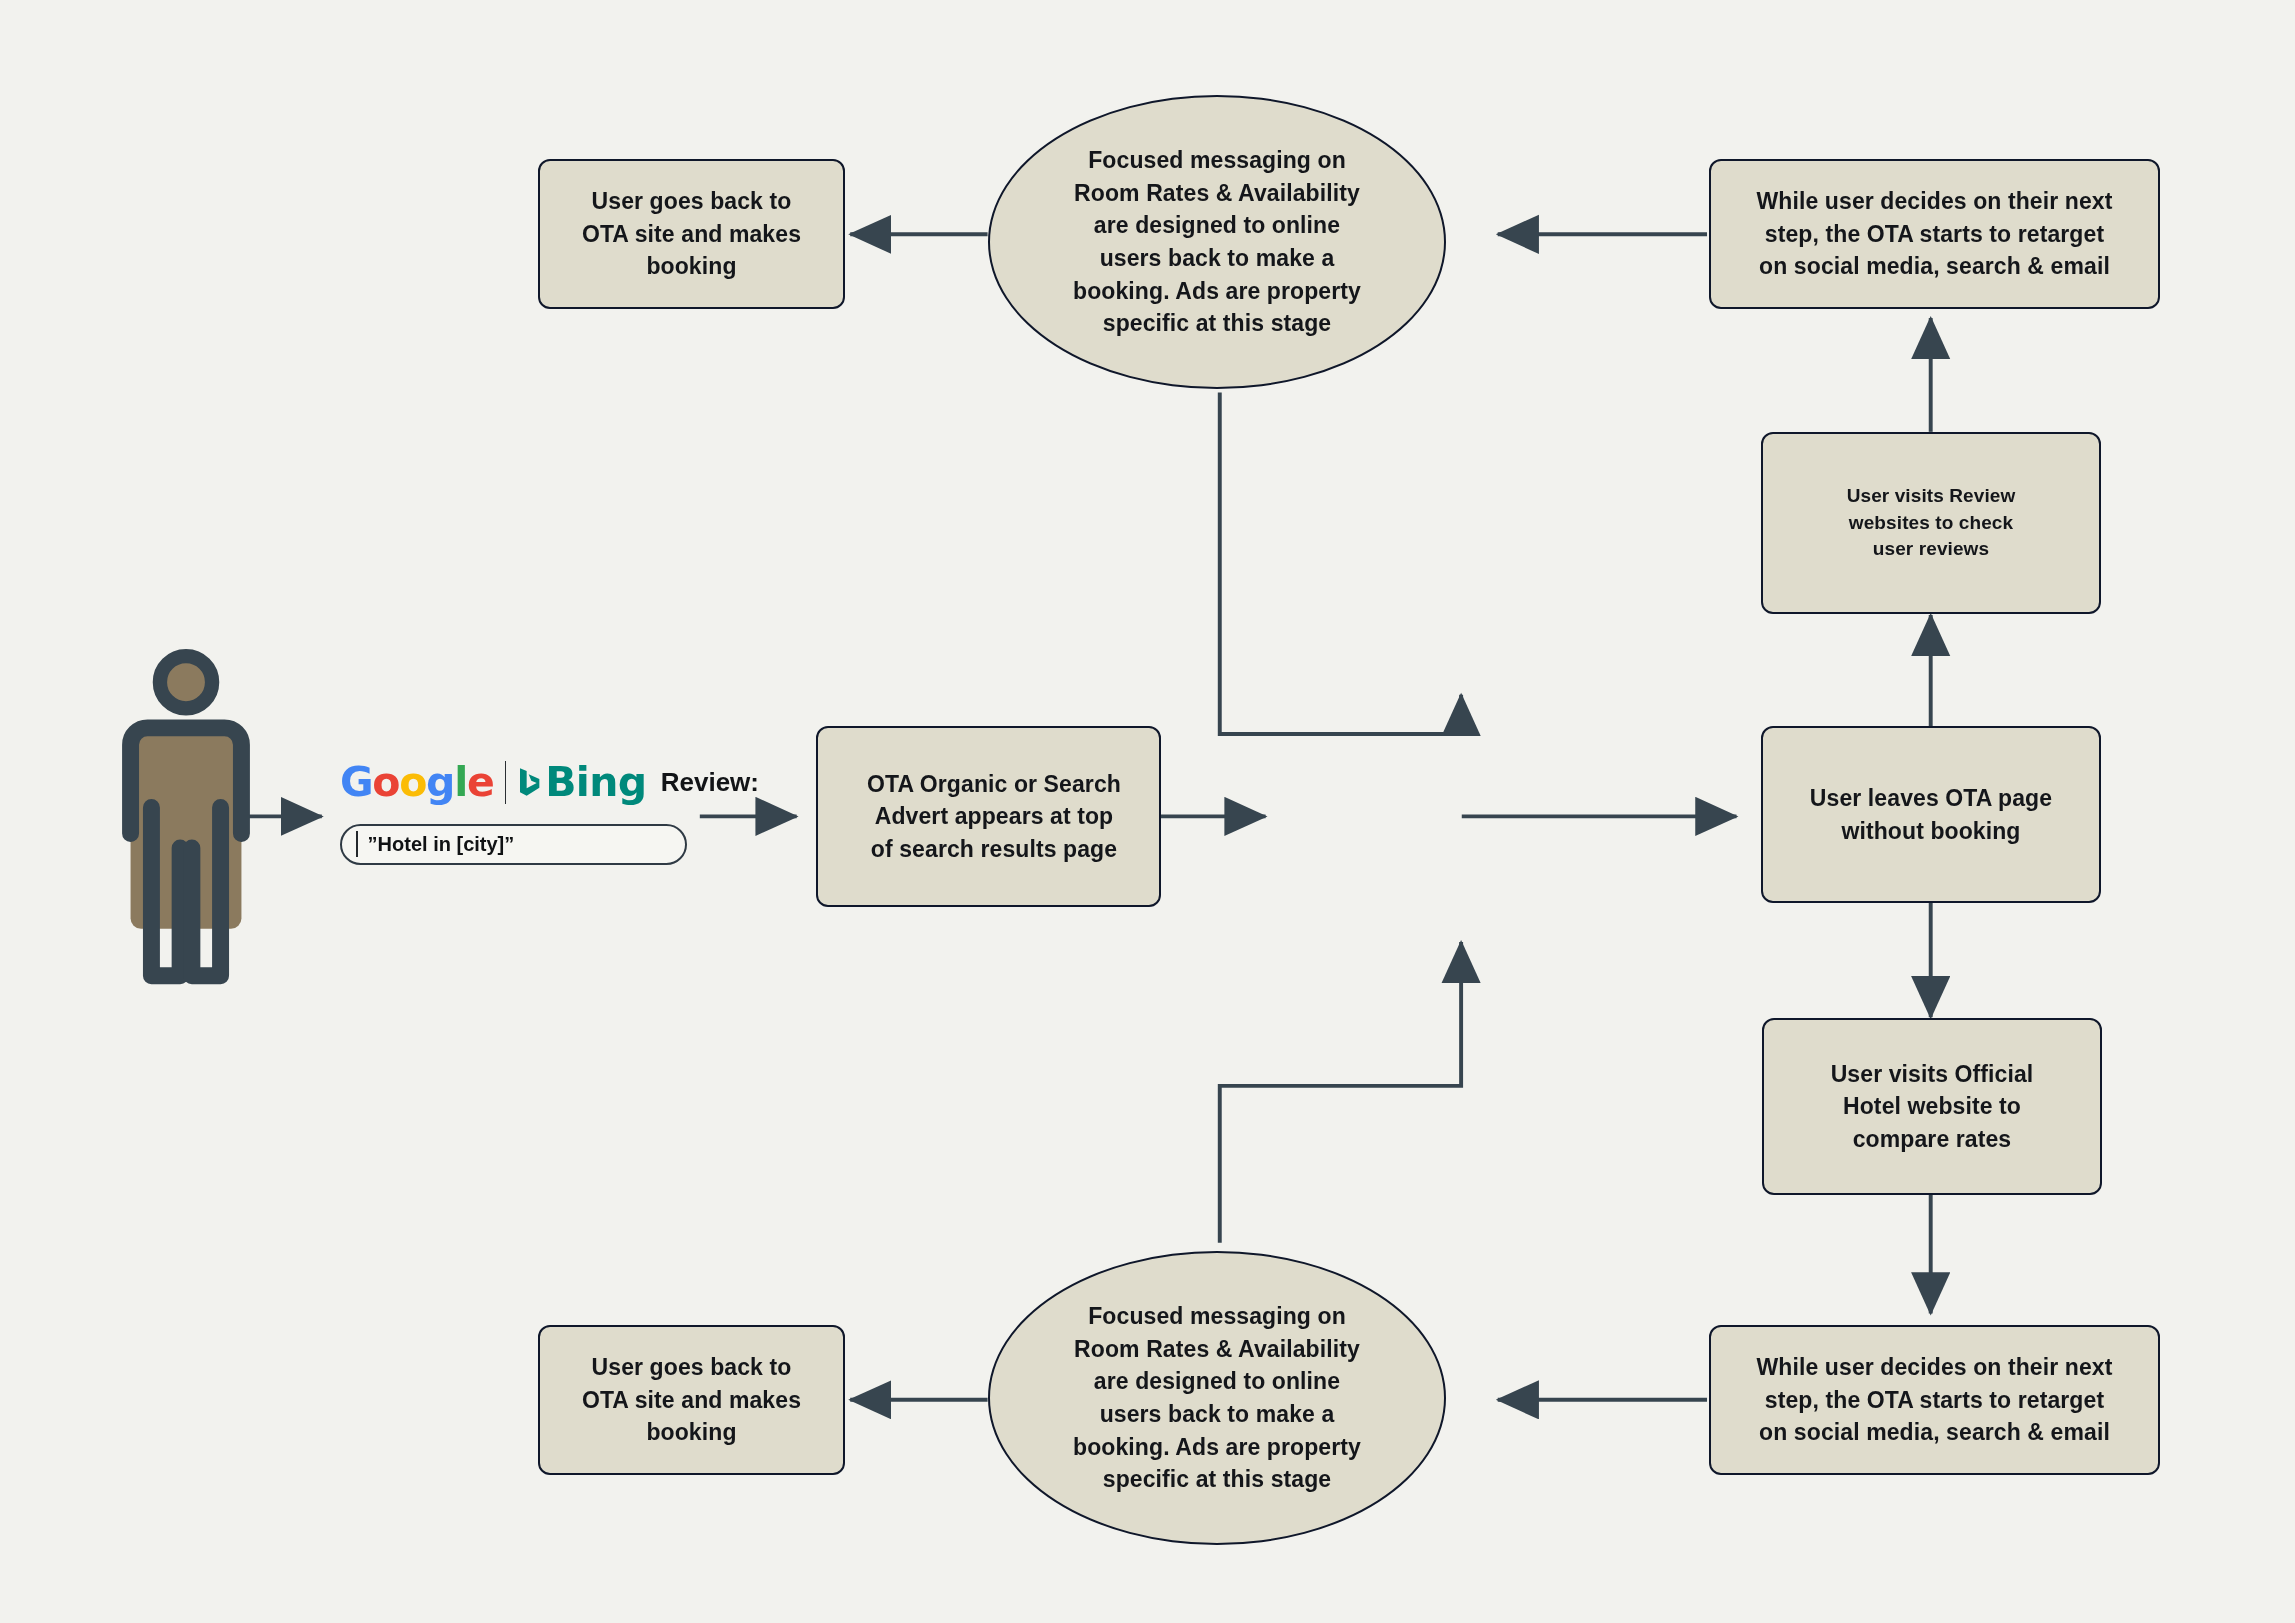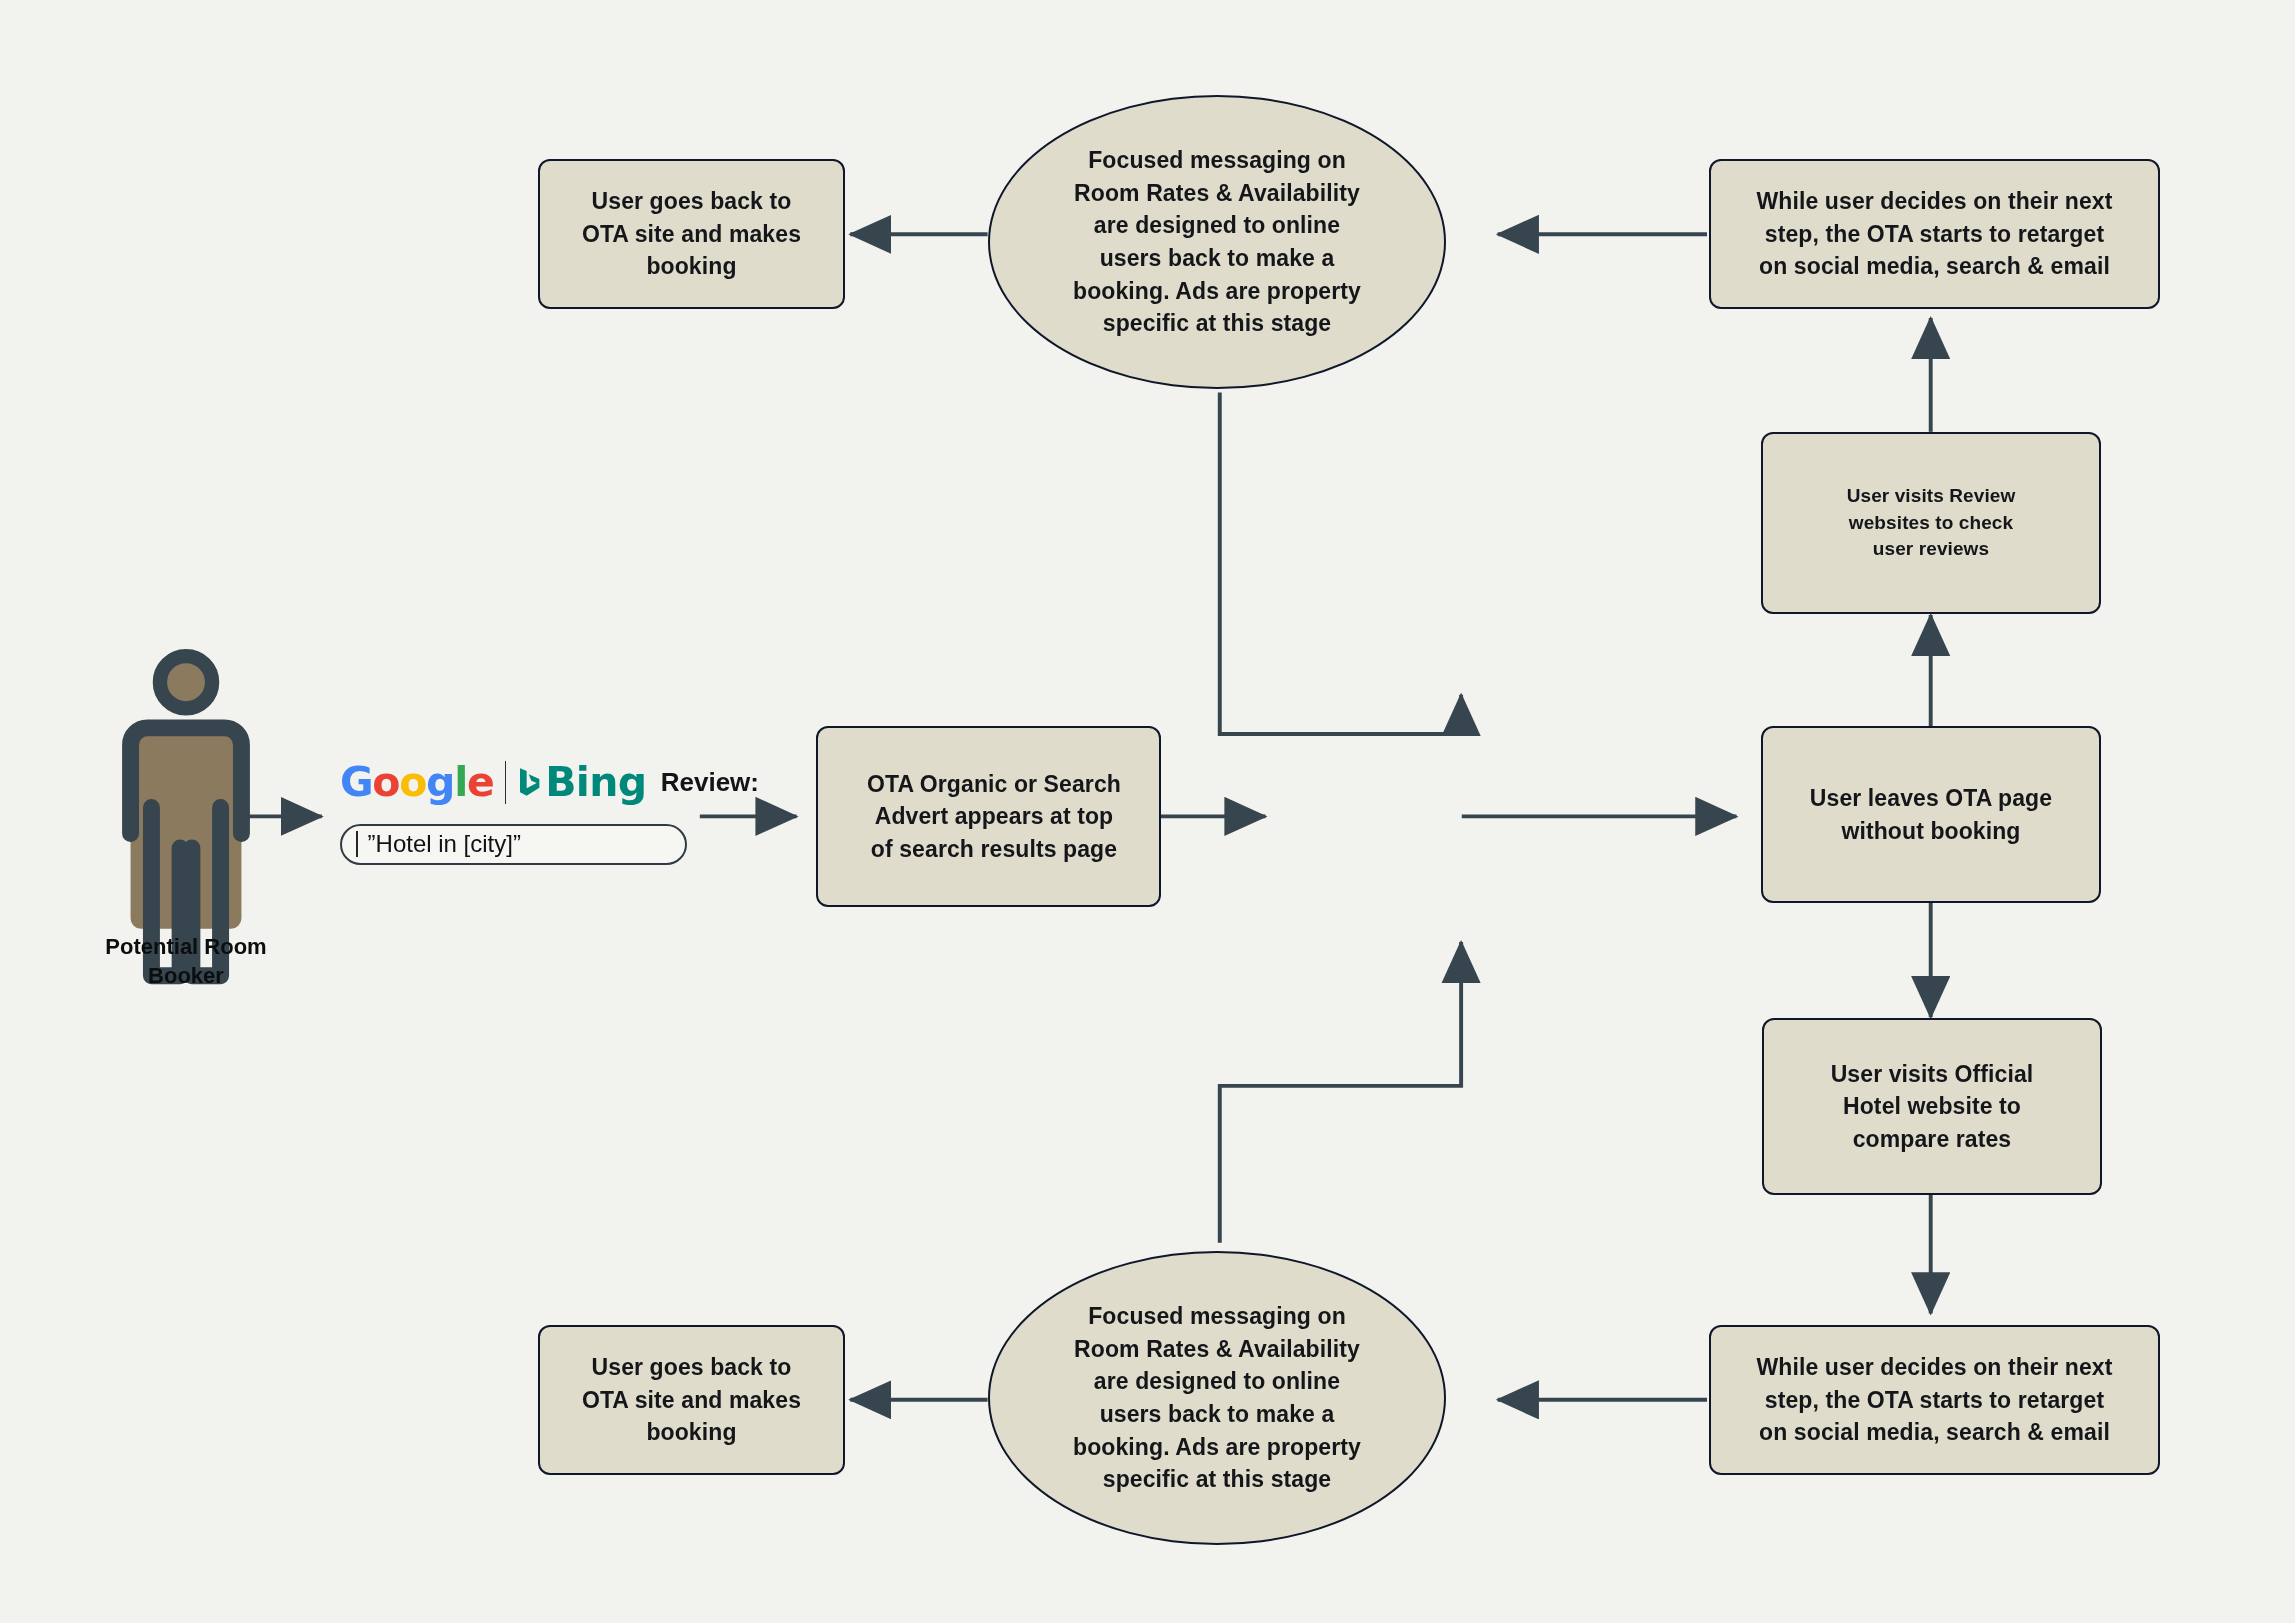--- a/index.html
+++ b/index.html
@@ -135,22 +135,22 @@
     align-items: center;
     padding-left: 14.4px;
   }
   #caret {
     width: 2px;
     height: 26px;
     background: #24282c;
     margin-right: 9.2px;
   }
   #search-value {
-    font-size: 24px;
-    font-weight: 400;
+    font-size: 20px;
+    font-weight: 700;
     color: #101214;
     line-height: 1;
   }
 </style>
 </head>
 <body>
 
 <div id="stage">
 
   <svg id="wires" viewBox="0 0 3509 2481" width="2295" height="1623">
@@ -196,22 +196,20 @@
     <circle cx="115" cy="58" r="40" fill="#8b7a5e"></circle>
     <circle cx="115" cy="58" r="40" fill="none" stroke="#37454f" stroke-width="22"></circle>
 
     <path d="M46 136 h138 a16 16 0 0 1 16 16 v268 a16 16 0 0 1 -16 16 h-138 a16 16 0 0 1 -16 -16 v-268 a16 16 0 0 1 16 -16 z" fill="#8b7a5e"></path>
 
     <path d="M30 290 v-136 a26 26 0 0 1 26 -26 h118 a26 26 0 0 1 26 26 v136" fill="none" stroke="#37454f" stroke-width="26" stroke-linecap="round"></path>
 
     <path d="M62 250 v258 h44 v-196" fill="none" stroke="#37454f" stroke-width="26" stroke-linejoin="round" stroke-linecap="round"></path>
     <path d="M168 250 v258 h-44 v-196" fill="none" stroke="#37454f" stroke-width="26" stroke-linejoin="round" stroke-linecap="round"></path>
   </svg>
-  <div id="persona-label">Potential Room
-Booker</div>
 
   <div id="search-cluster">
     <div id="logo-row">
       <div class="glogo">
         <span style="color:#4285F4">G</span><span style="color:#EA4335">o</span><span style="color:#FBBC05">o</span><span style="color:#4285F4">g</span><span style="color:#34A853">l</span><span style="color:#EA4335">e</span>
       </div>
       <div class="sep"></div>
       <svg id="bing-mark" width="46" height="56" viewBox="0 0 70 86">
         <path d="M6 2 L26 10 L26 62 L56 46 L40 39 L32 20 L64 34 L64 60 L26 84 L6 74 Z" fill="#00897b"></path>
       </svg>

